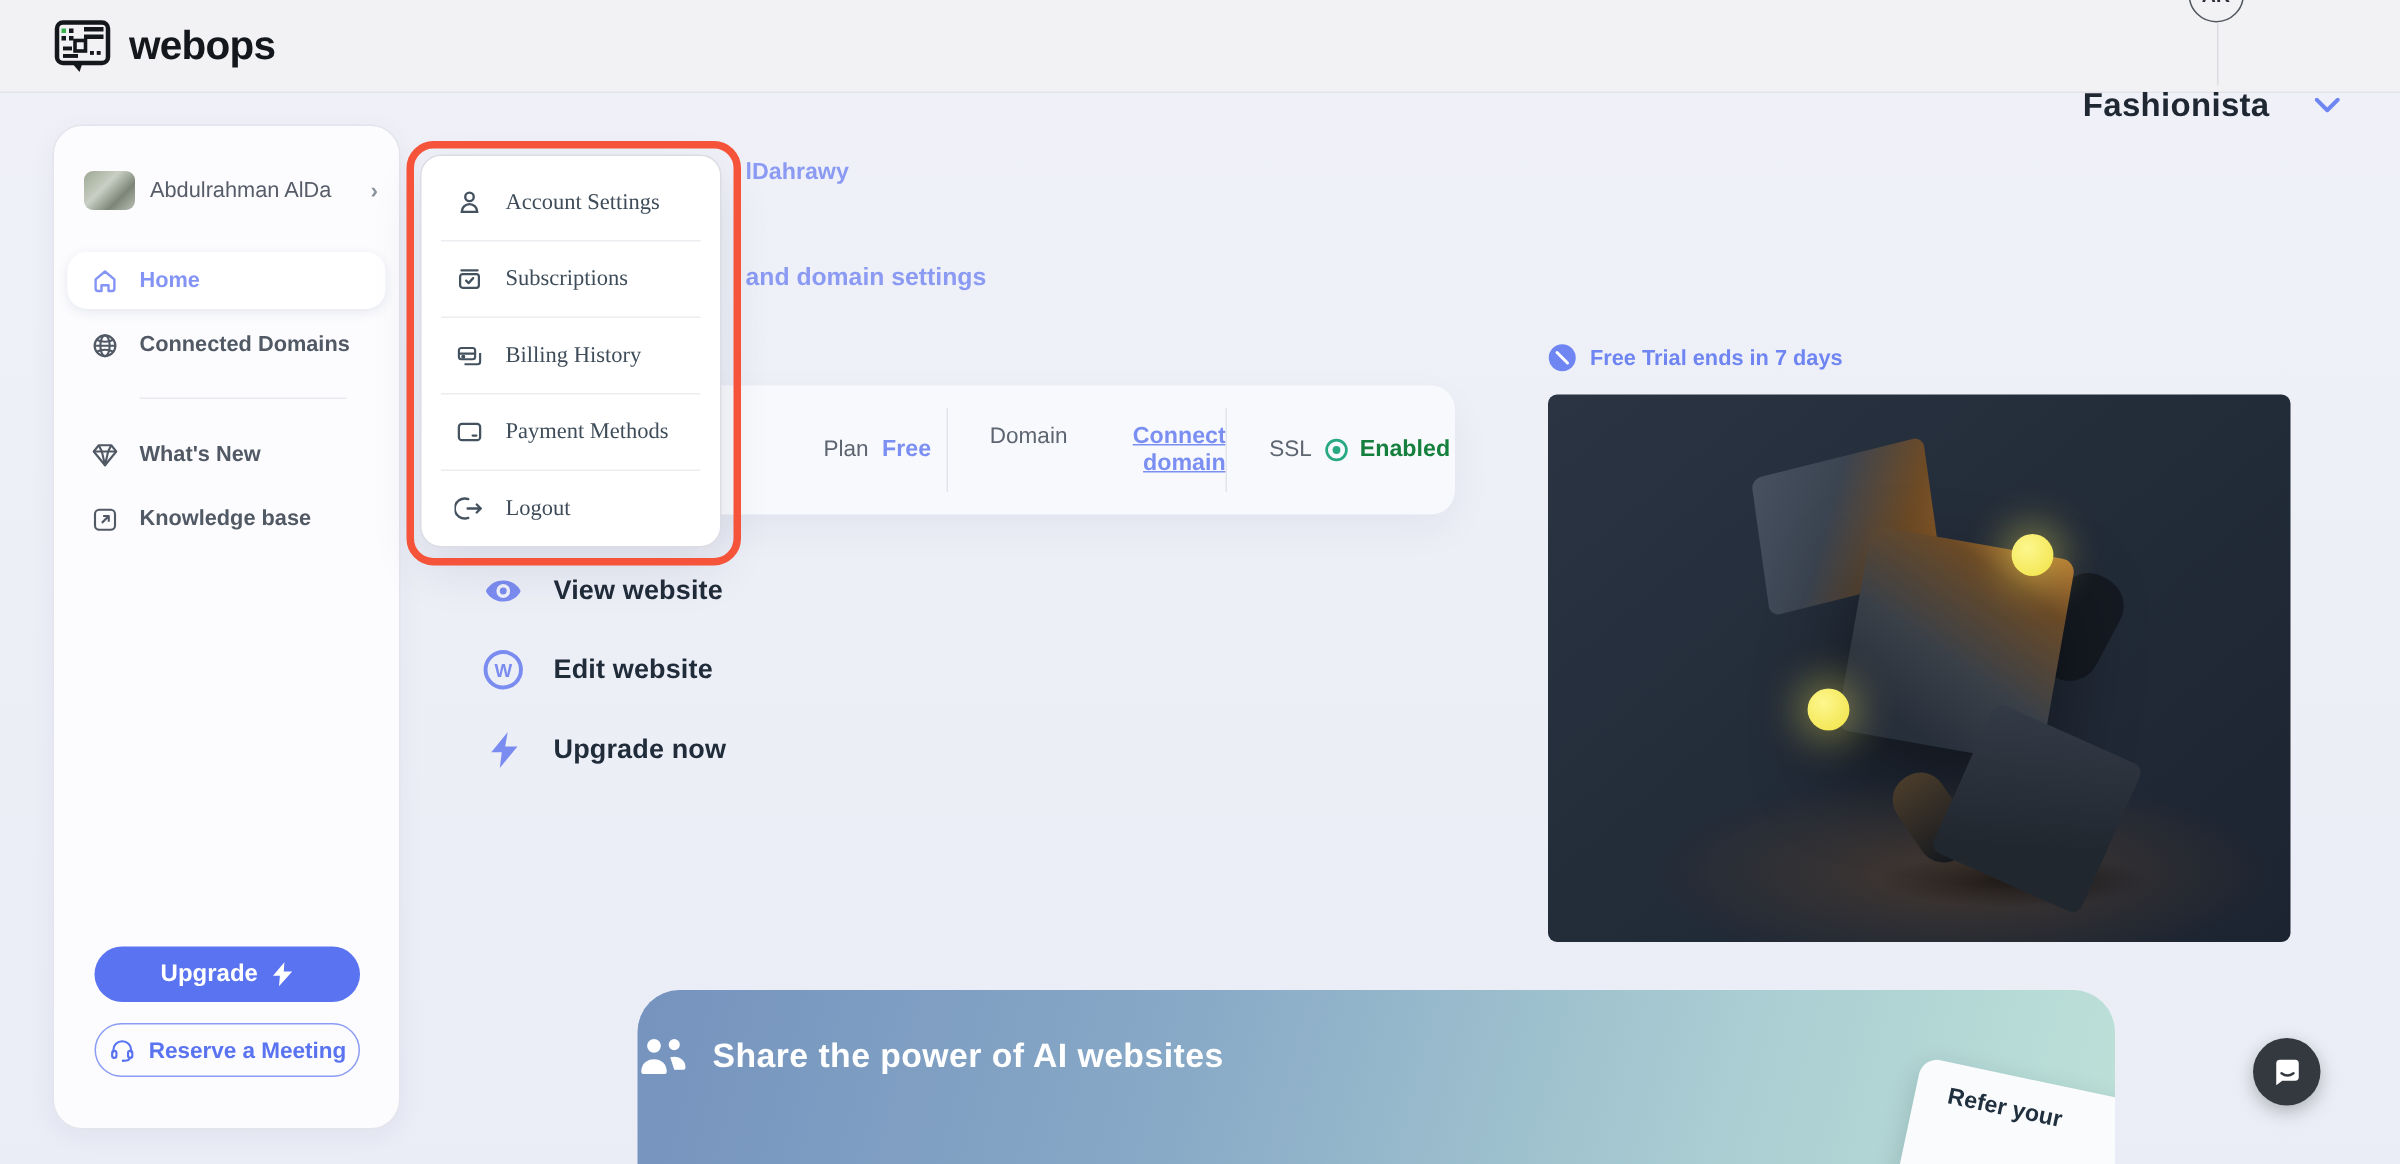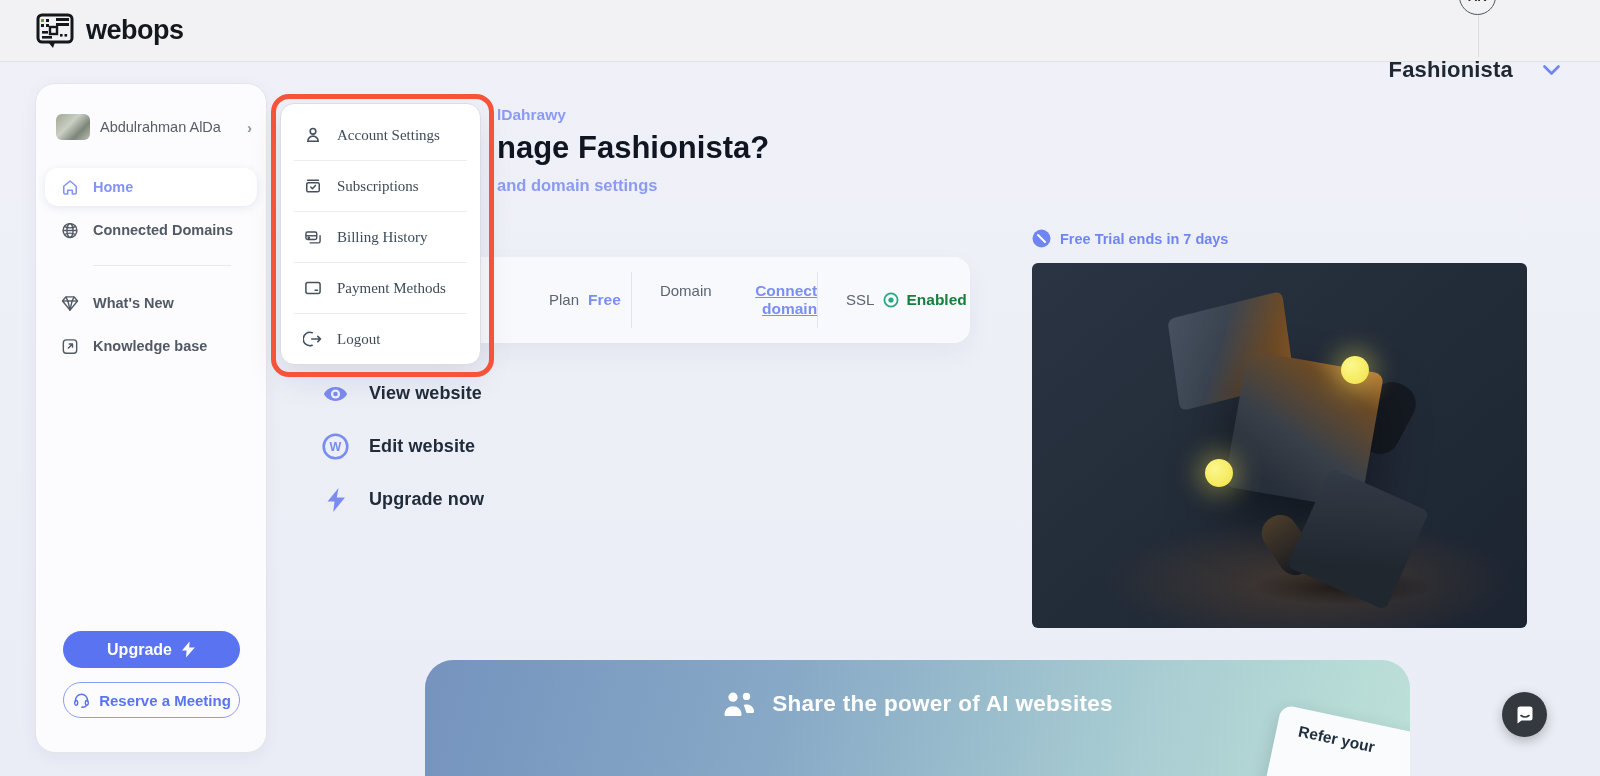--- a/index.html
+++ b/index.html
@@ -109,21 +109,21 @@
   .actions { position:absolute; left:322px; top:367px; z-index:4; }
   .action { display:flex; align-items:center; gap:20px; height:53px; cursor:pointer; text-decoration:none; }
   .action .ic { display:flex; width:27px; justify-content:center; }
   .action .lbl { font-size:18px; font-weight:700; color:#212C3A; letter-spacing:0.1px; }
 
   
   .banner { position:absolute; left:425px; top:660px; width:985px; height:160px;
             border-radius:28px 28px 0 0; overflow:hidden; cursor:pointer; z-index:6;
             background:linear-gradient(105deg,#7593BE 0%,#87A8C6 35%,#A9CDD2 72%,#BEE2D8 100%); }
   .banner-title { position:absolute; left:0; right:0; top:31px; display:flex; align-items:center;
-                  justify-content:center; gap:17px; }
+                  gap:17px; }
   .banner-title .txt { font-size:22.5px; font-weight:800; color:#FFFFFF; letter-spacing:0.3px; }
   .refer-card { position:absolute; left:845px; top:62px; width:180px; height:95px; background:#FAFBFC;
                 border-radius:12px; transform:rotate(12deg); box-shadow:0 6px 18px rgba(20,40,60,0.18); }
   .refer-card .txt { padding:14px 0 0 22px; font-size:15.5px; font-weight:700; color:#20303F; }
 
   
   .chat-btn { position:absolute; left:1502px; top:692px; width:45px; height:45px; border-radius:50%;
               background:#343940; border:none; cursor:pointer; z-index:30;
               display:flex; align-items:center; justify-content:center;
               box-shadow:0 4px 12px rgba(0,0,0,0.25); }
@@ -236,21 +236,20 @@
             <rect x="16.9" y="12" width="3.6" height="6" rx="1.8"></rect>
             <path d="M18.7 18 a5 3.4 0 0 1 -5.2 2.4"></path>
             <circle cx="12.7" cy="20.4" r="1.1" fill="#5A73F0" stroke="none"></circle>
           </svg>
       </span>
       <span>Reserve a Meeting</span>
     </button>
   </div>
 
   <div class="greeting">lDahrawy</div>
-  <div class="page-title">nage Fashionista?</div>
   <div class="page-sub">and domain settings</div>
 
   <div class="plan-card">
     <div class="pc-col c1">
       <span class="pc-label">Plan</span>
       <span class="pc-free">Free</span>
     </div>
     <div class="pc-sep"></div>
     <div class="pc-col c2">
       <span class="pc-label">Domain</span>

